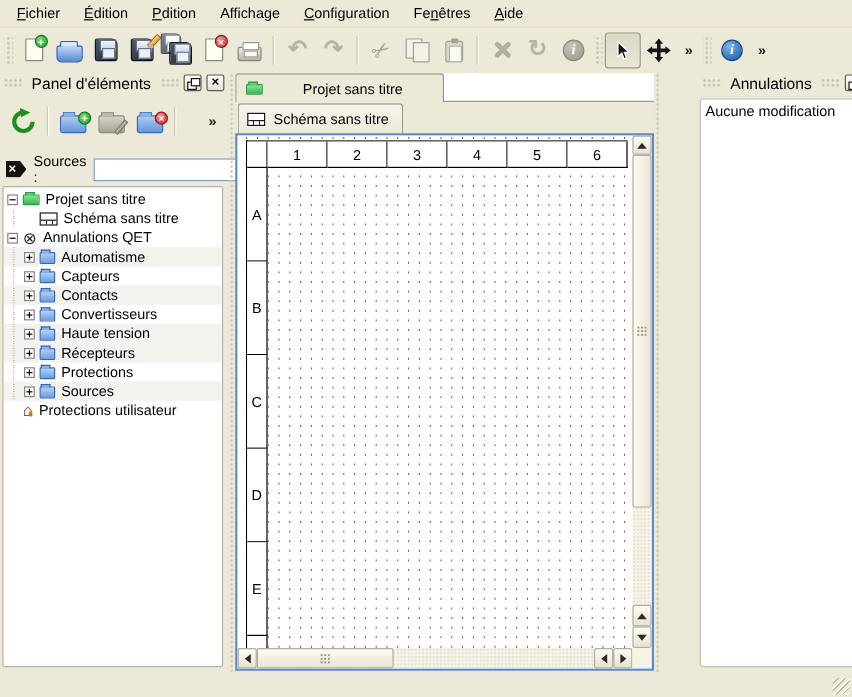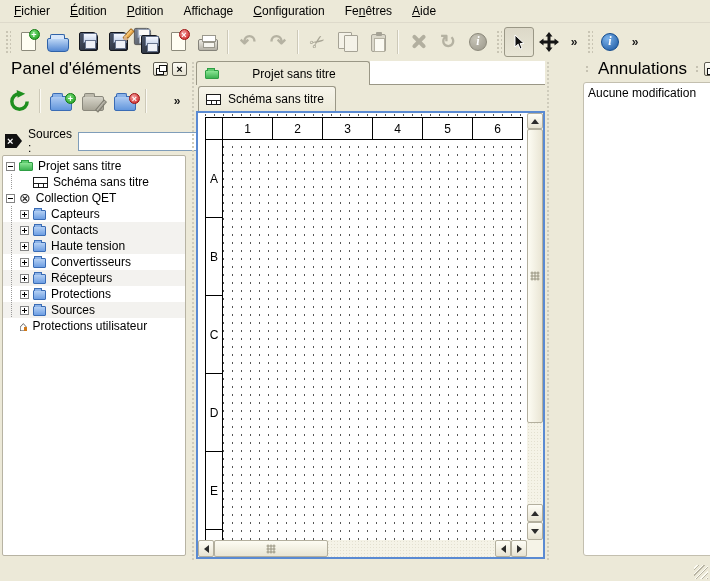--- a/index.html
+++ b/index.html
@@ -67,21 +67,21 @@
   .xmark::after{transform:rotate(-45deg)}
   .info-c{width:18px;height:18px;border-radius:50%;text-align:center;line-height:17px;color:#fff;
           font:italic bold 12px "Liberation Serif",serif}
   .info-c.gray{background:radial-gradient(circle at 35% 30%,#c8c5b8,#9a978a);border:1px solid #8a8779}
   .info-c.blue{background:radial-gradient(circle at 35% 30%,#7db4ec,#17549e);border:1px solid #114a8e}
   .info-c::after{content:"i"}
 
   
   .dock-title{height:18px;display:flex;align-items:center;padding:2px 3px;gap:4px}
   .dock-title .tex{flex:1;height:8px;background:radial-gradient(#c6c2b2 1px,transparent 1.2px);background-size:4px 4px}
-  .dock-title .ttl{font-size:17px;padding:0 4px;white-space:nowrap}
+  .dock-title .ttl{font-size:13px;padding:0 4px;white-space:nowrap}
   .dkbtn{width:15px;height:14px;border:1px solid #5f5d52;border-radius:2px;background:linear-gradient(#fffef8,#e4e0d0);
          position:relative;flex:none}
   .dkbtn.float::before{content:"";position:absolute;left:2px;top:5px;width:6px;height:5px;border:1px solid #111;background:#fff}
   .dkbtn.float::after{content:"";position:absolute;left:5px;top:2px;width:6px;height:5px;border:1px solid #111;background:#fff}
   .dkbtn.close{font-size:11px;font-weight:bold;text-align:center;line-height:12px}
   .dkbtn.close::after{content:"\00d7"}
 
   
   .left-dock{position:absolute;left:0;top:60px;width:190px;height:501px}
   .panel-toolbar{position:absolute;left:0;top:20px;width:100%;height:42px;display:flex;align-items:center;padding:0 3px}
@@ -330,45 +330,51 @@
       </div>
       <div class="trow">
         <span class="g"></span>
         <span class="noexp"></span>
         <span class="tico schm"></span>
         <span class="tlabel">Schéma sans titre</span>
       </div>
       <div class="trow">
         <span class="exp"></span>
         <span class="tico qet-ico">⊗</span>
-        <span class="tlabel">Collection QET</span>
+        <span class="tlabel">Annulations QET</span>
+      </div>
+      <div class="trow alt">
+        <span class="g"></span>
+        <span class="exp plus"></span>
+        <span class="tico fold"></span>
+        <span class="tlabel">Automatisme</span>
       </div>
       <div class="trow">
         <span class="g"></span>
         <span class="exp plus"></span>
         <span class="tico fold"></span>
         <span class="tlabel">Capteurs</span>
       </div>
       <div class="trow alt">
         <span class="g"></span>
         <span class="exp plus"></span>
         <span class="tico fold"></span>
         <span class="tlabel">Contacts</span>
       </div>
+      <div class="trow">
+        <span class="g"></span>
+        <span class="exp plus"></span>
+        <span class="tico fold"></span>
+        <span class="tlabel">Convertisseurs</span>
+      </div>
       <div class="trow alt">
         <span class="g"></span>
         <span class="exp plus"></span>
         <span class="tico fold"></span>
         <span class="tlabel">Haute tension</span>
-      </div>
-      <div class="trow">
-        <span class="g"></span>
-        <span class="exp plus"></span>
-        <span class="tico fold"></span>
-        <span class="tlabel">Convertisseurs</span>
       </div>
       <div class="trow alt">
         <span class="g"></span>
         <span class="exp plus"></span>
         <span class="tico fold"></span>
         <span class="tlabel">Récepteurs</span>
       </div>
       <div class="trow">
         <span class="g"></span>
         <span class="exp plus"></span>

